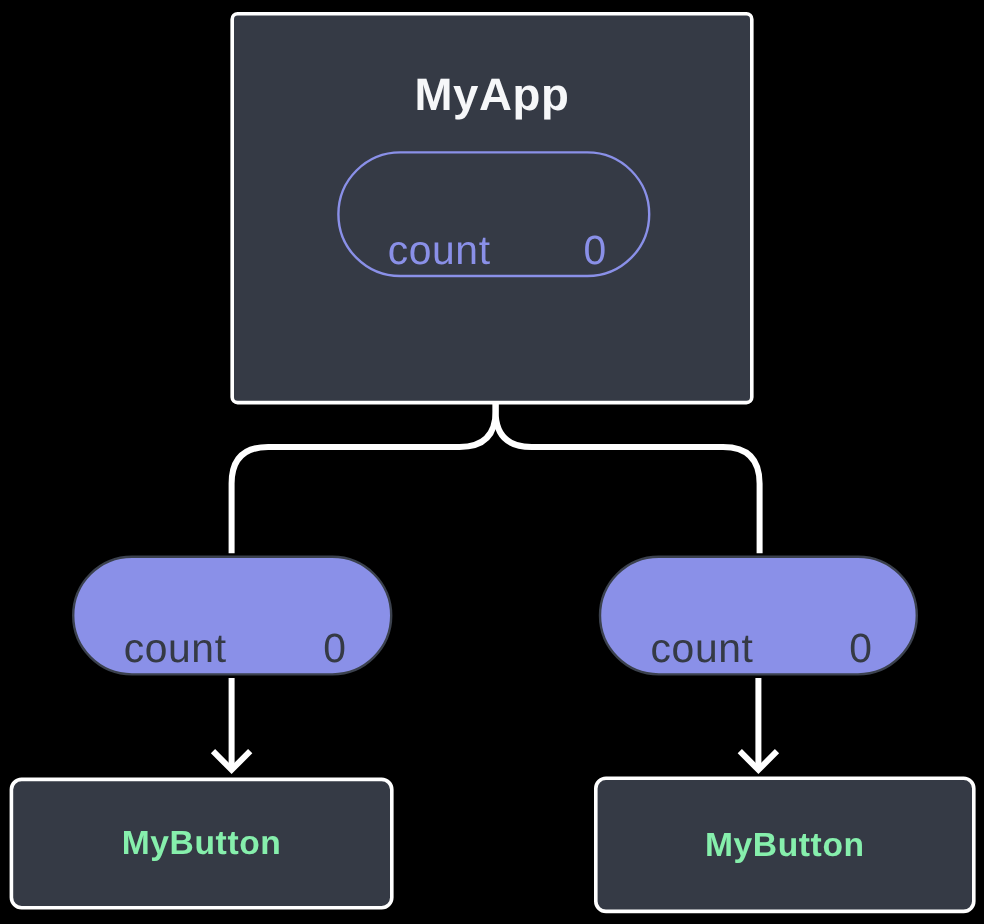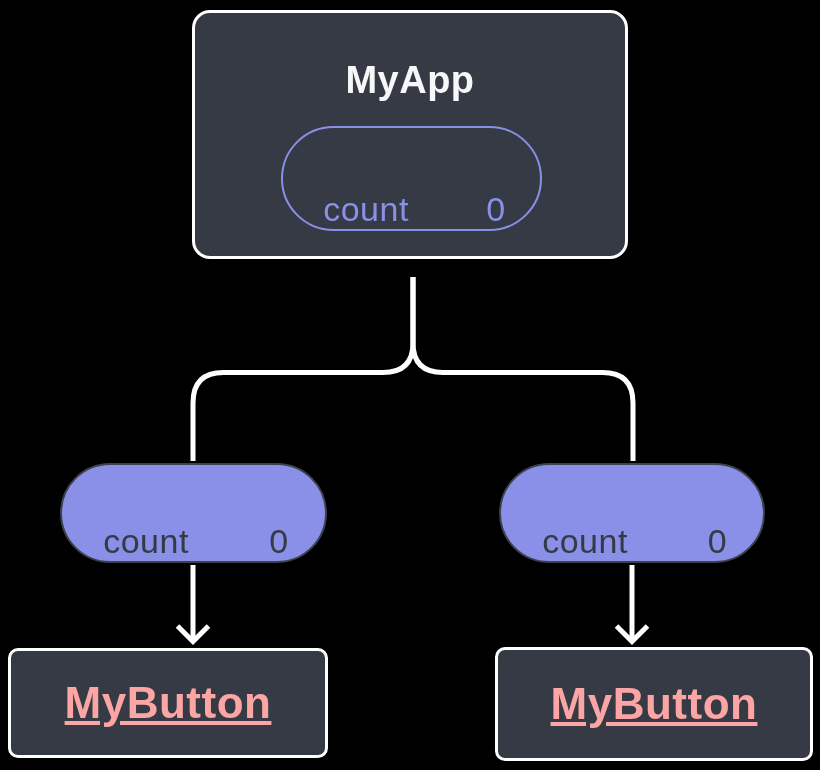--- a/index.html
+++ b/index.html
@@ -23,22 +23,22 @@
   }
   .card {
     position: absolute;
     box-sizing: border-box;
     background: #353a45;
     border: 3.5px solid #ffffff;
     color: #f6f7f9;
   }
   .root-card {
     left: 192px; top: 10px;
-    width: 436px; height: 249px;
-    border-radius: 18px;
+    width: 436px; height: 327px;
+    border-radius: 6px;
   }
   .root-title {
     margin-top: 46px;
     text-align: center;
     font-size: 38px;
     font-weight: 600;
     letter-spacing: 0.5px;
     color: #f6f7f9;
   }
   .pill {
@@ -92,25 +92,24 @@
   .button-card {
     border-radius: 10px;
     border-width: 3px;
     display: flex;
     align-items: center;
     justify-content: center;
   }
   .button-card-left  { left: 8px;   top: 648px; width: 320px; height: 110px; }
   .button-card-right { left: 495px; top: 647px; width: 318px; height: 114px; }
   .button-title {
-    font-size: 44px;
+    font-size: 28px;
     font-weight: 600;
     letter-spacing: 0.5px;
-    color: #fca5a5;
-    text-decoration: underline;
+    color: #86efac;
   }
 </style>
 </head>
 <body>
 
 <div class="canvas">
 
   <svg class="connectors" viewBox="0 0 820 770" fill="none" stroke="#ffffff" stroke-width="5">
     <path d="M413 277 V343 Q413 372.5 383 372.5 H223.5 Q193 372.5 193 403 V461"></path>
     <path d="M413 277 V343 Q413 372.5 443 372.5 H602.5 Q633 372.5 633 403 V461"></path>

